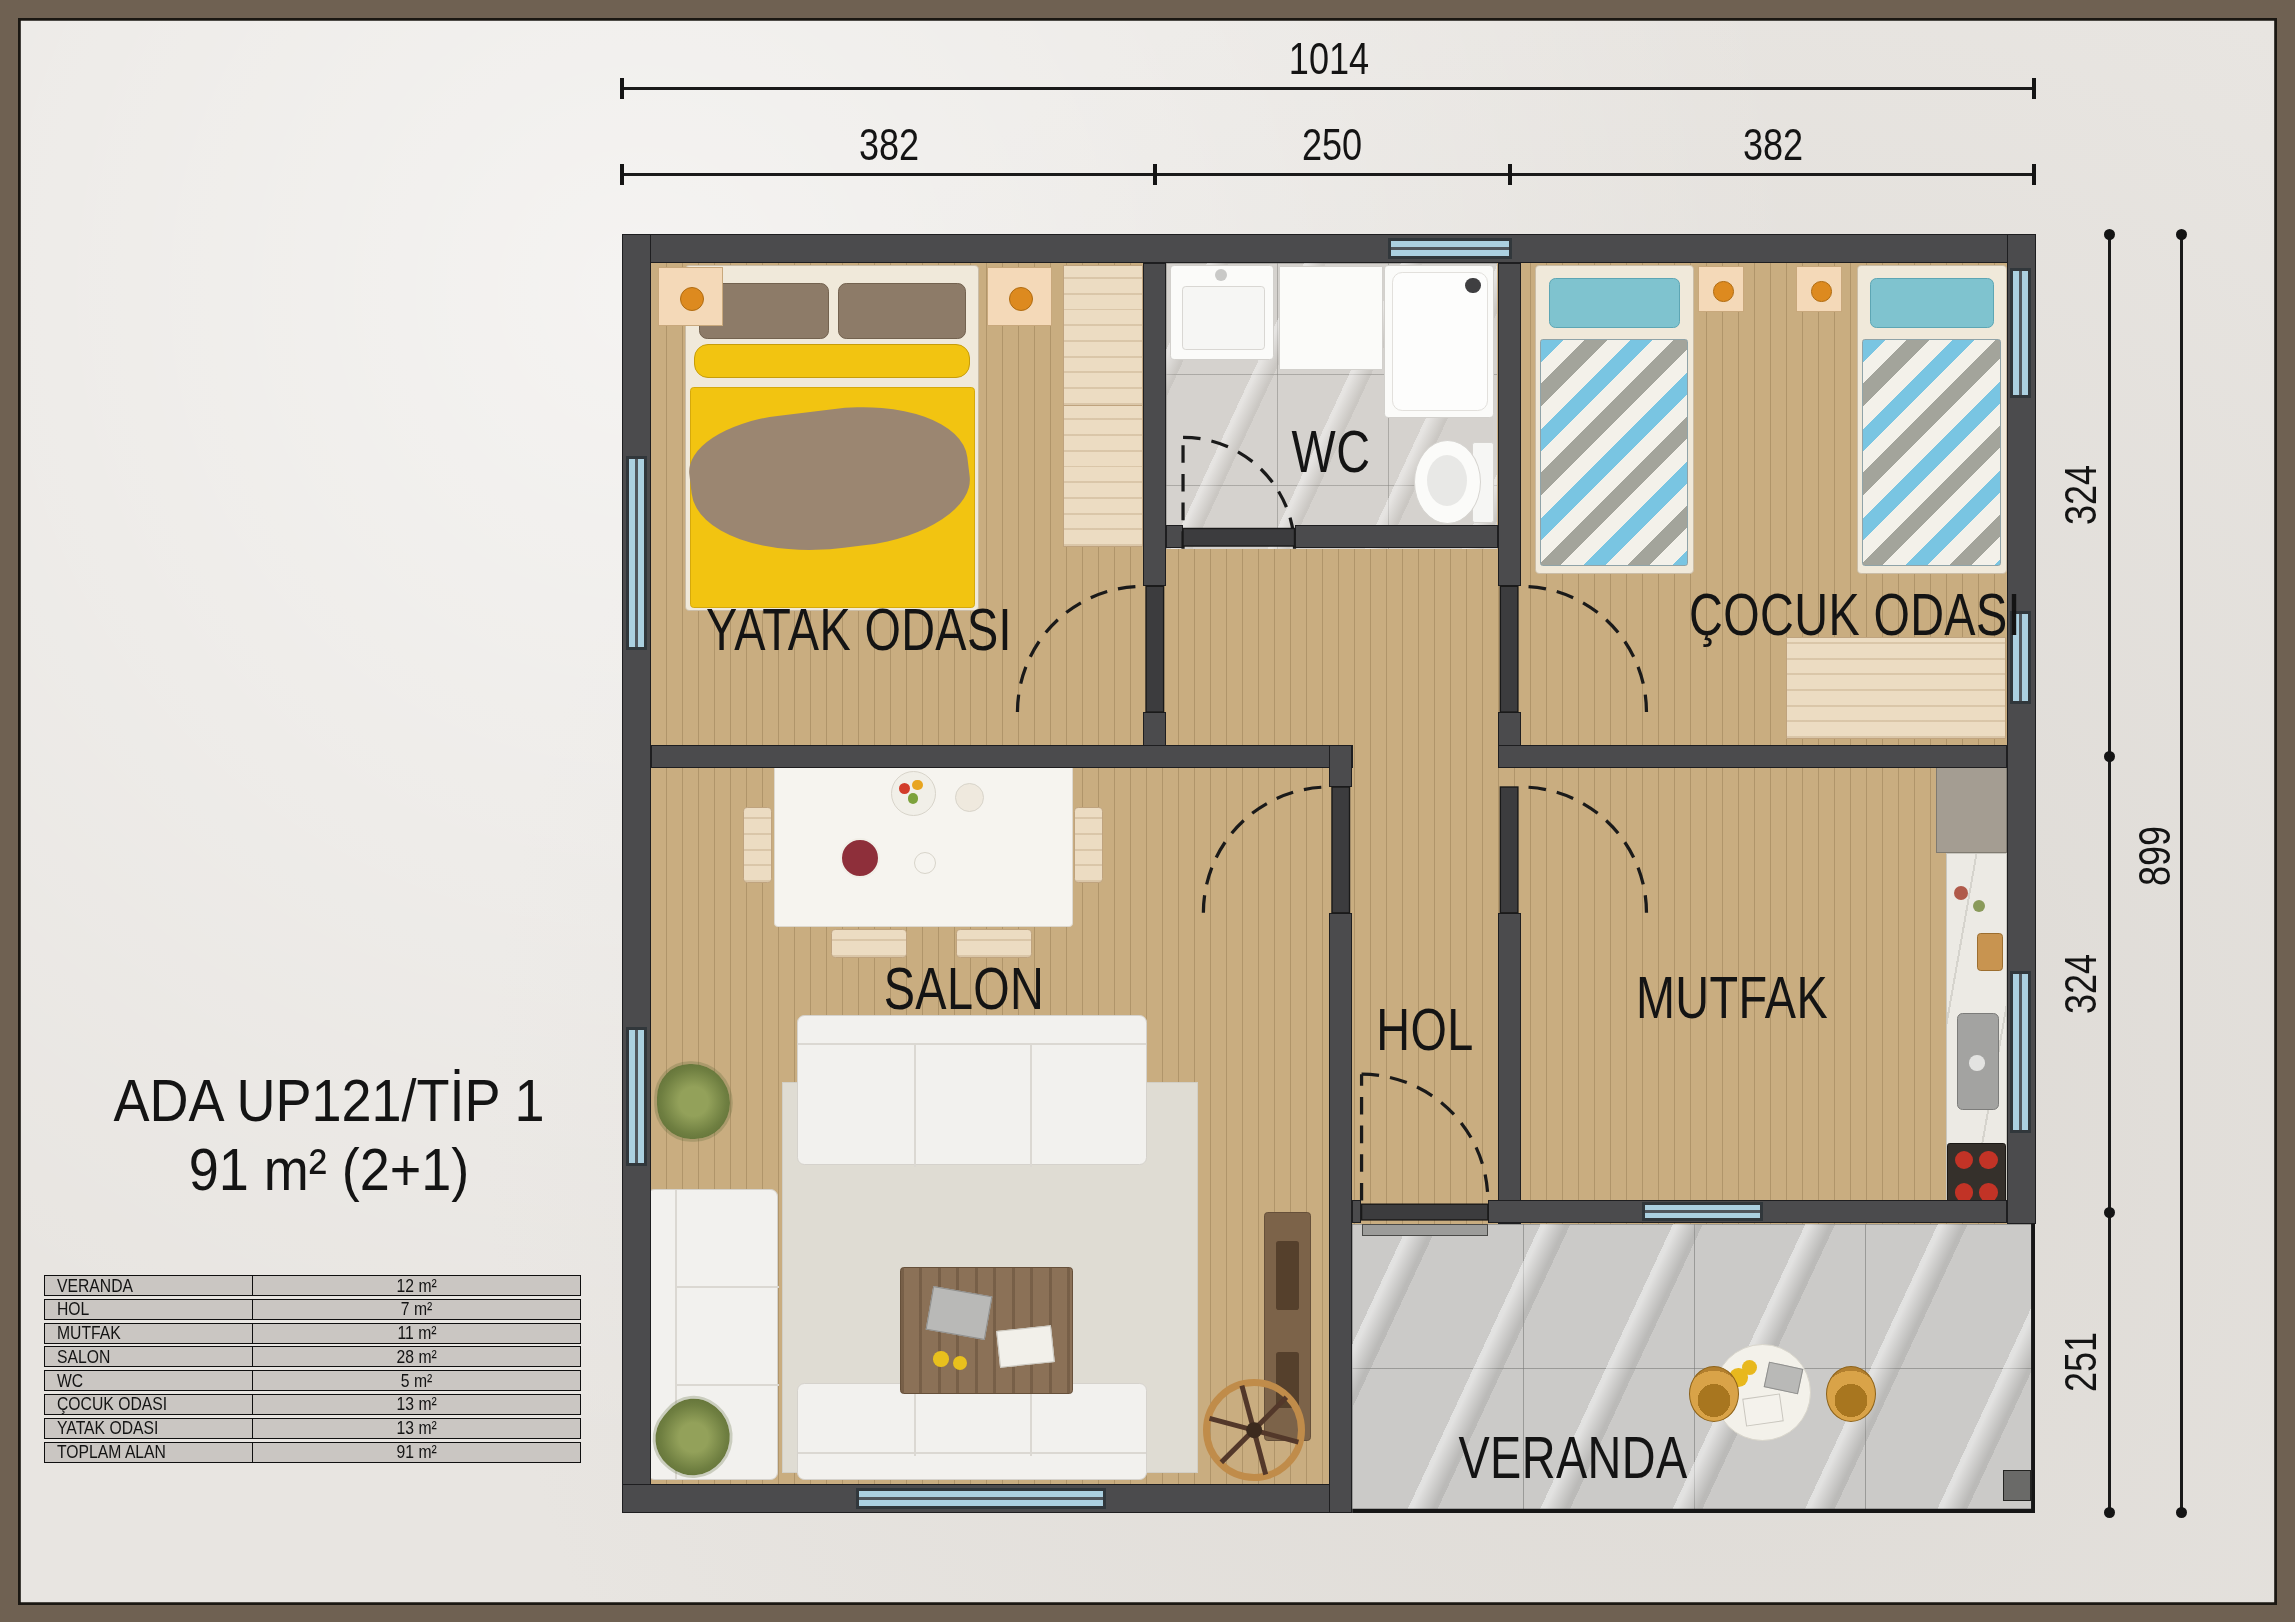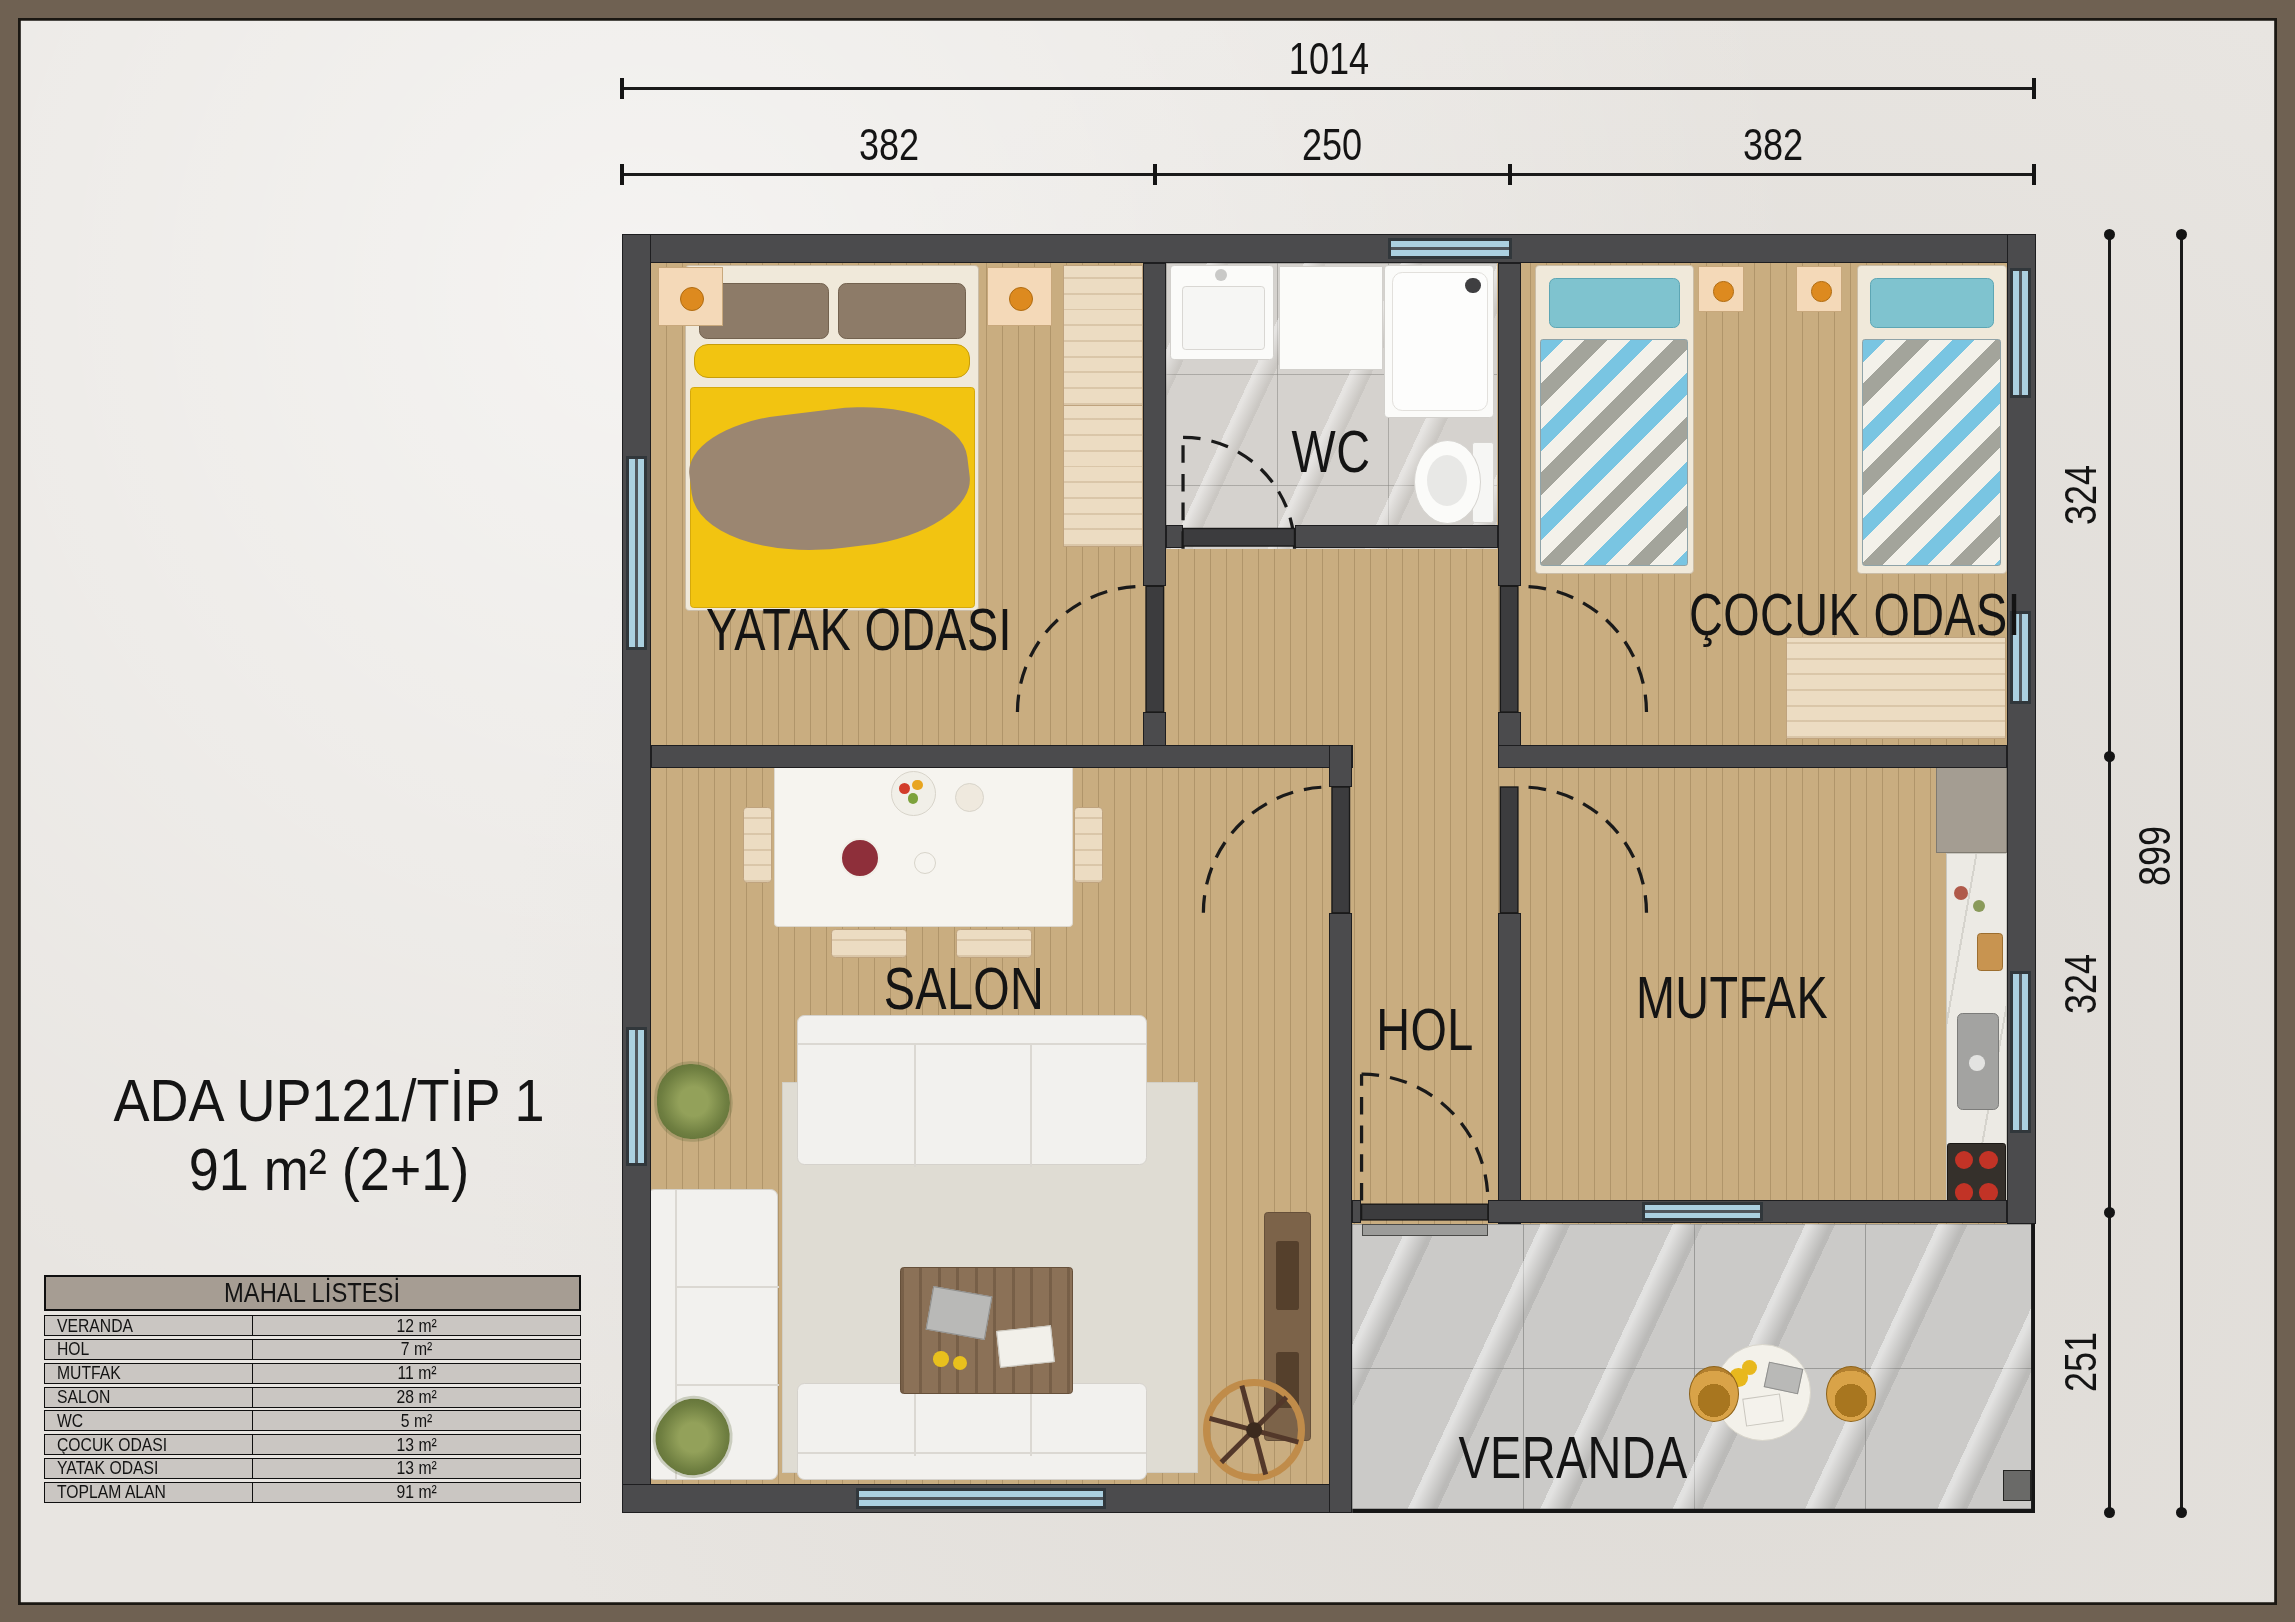--- a/index.html
+++ b/index.html
@@ -114,23 +114,20 @@
 
 <div class="dim-line" style="left:2180px;top:234px;width:2.8px;height:1279px;"></div>
 <div class="tick-dot" style="left:2176px;top:229px;"></div>
 <div class="tick-dot" style="left:2176px;top:1507px;"></div>
 <div class="lbl dim-label-v" style="left:2155px;top:856px;">899</div>
 
 <div class="title-line" style="left:329px;top:1100px;">ADA UP121/TİP 1</div>
 <div class="title-line" style="left:329px;top:1169px;">91 m² (2+1)</div>
 
 <div class="mahal">
-  <div class="mahal-header">
-      <span>MAHAL LİSTESİ</span>
-    </div>
   <div class="mahal-row">
     <div class="mahal-name">
         <span>VERANDA</span>
       </div>
     <div class="mahal-area">
         <span>12 m²</span>
       </div>
   </div>
   <div class="mahal-row">
     <div class="mahal-name">

